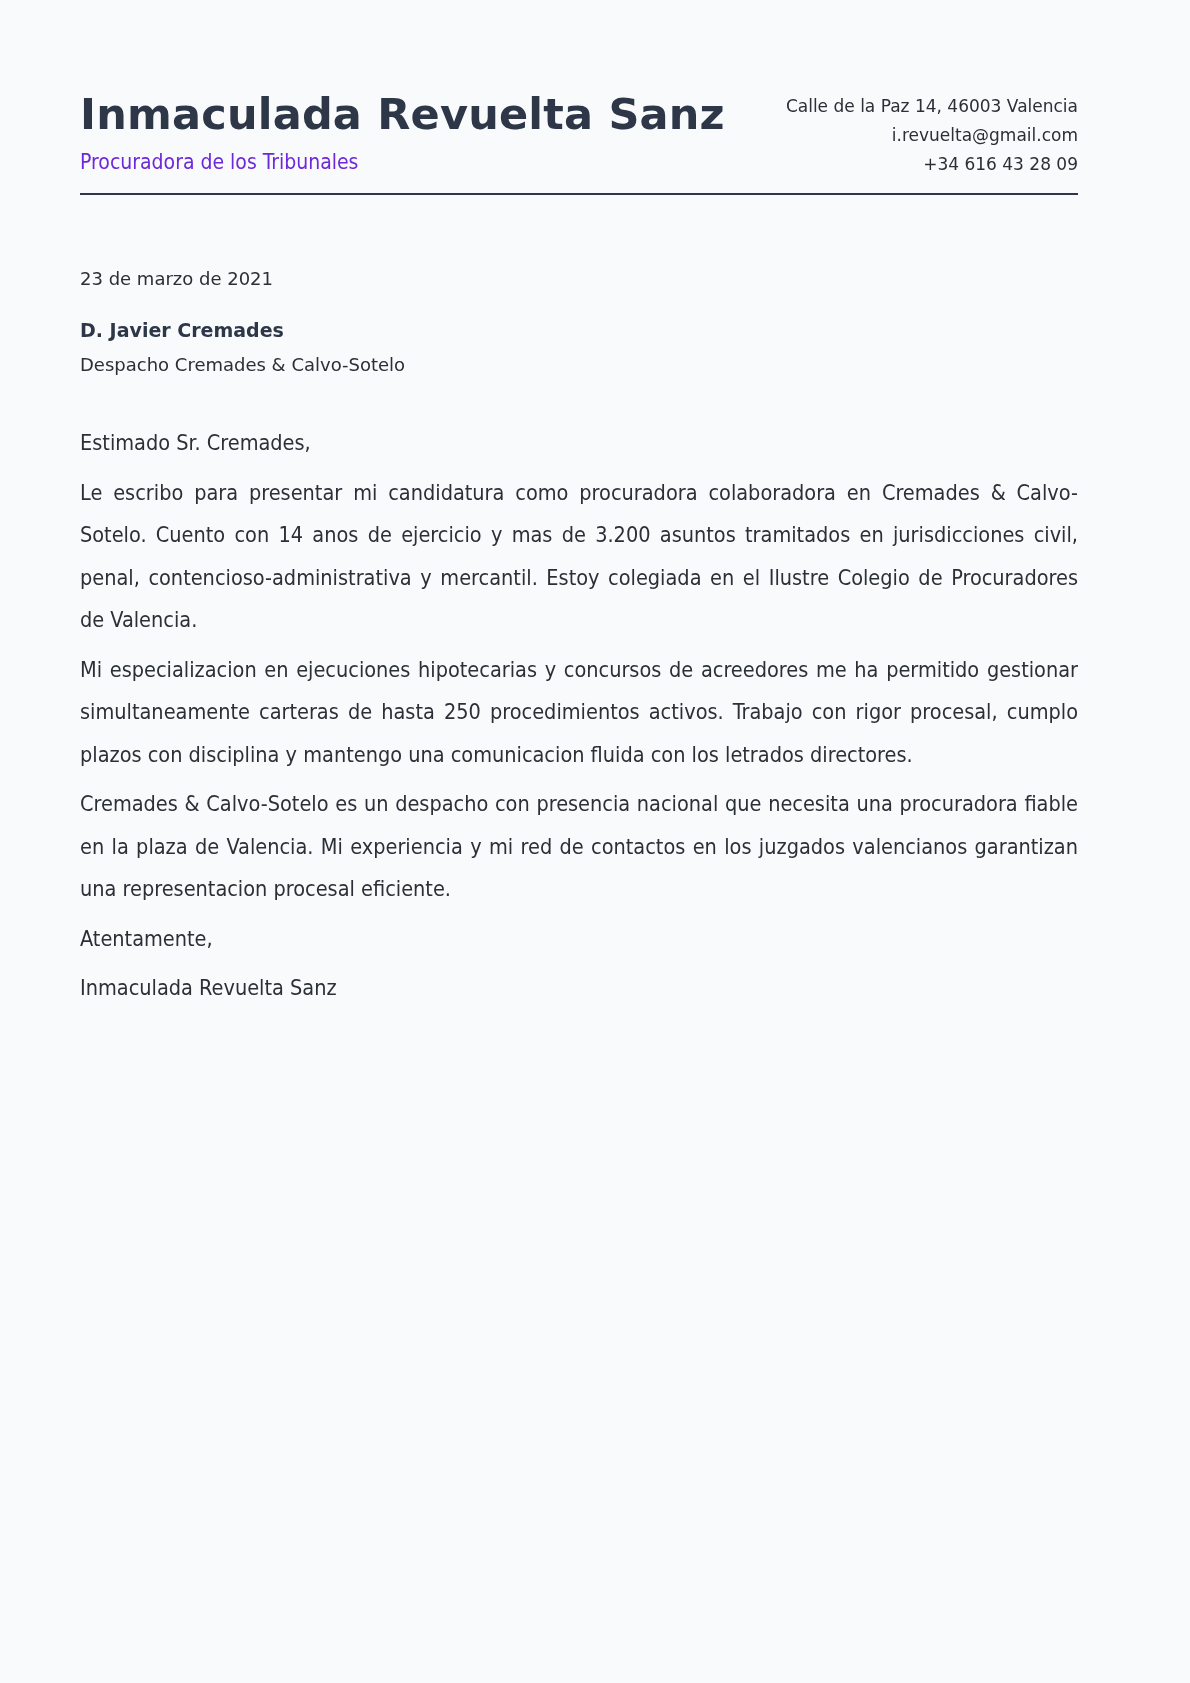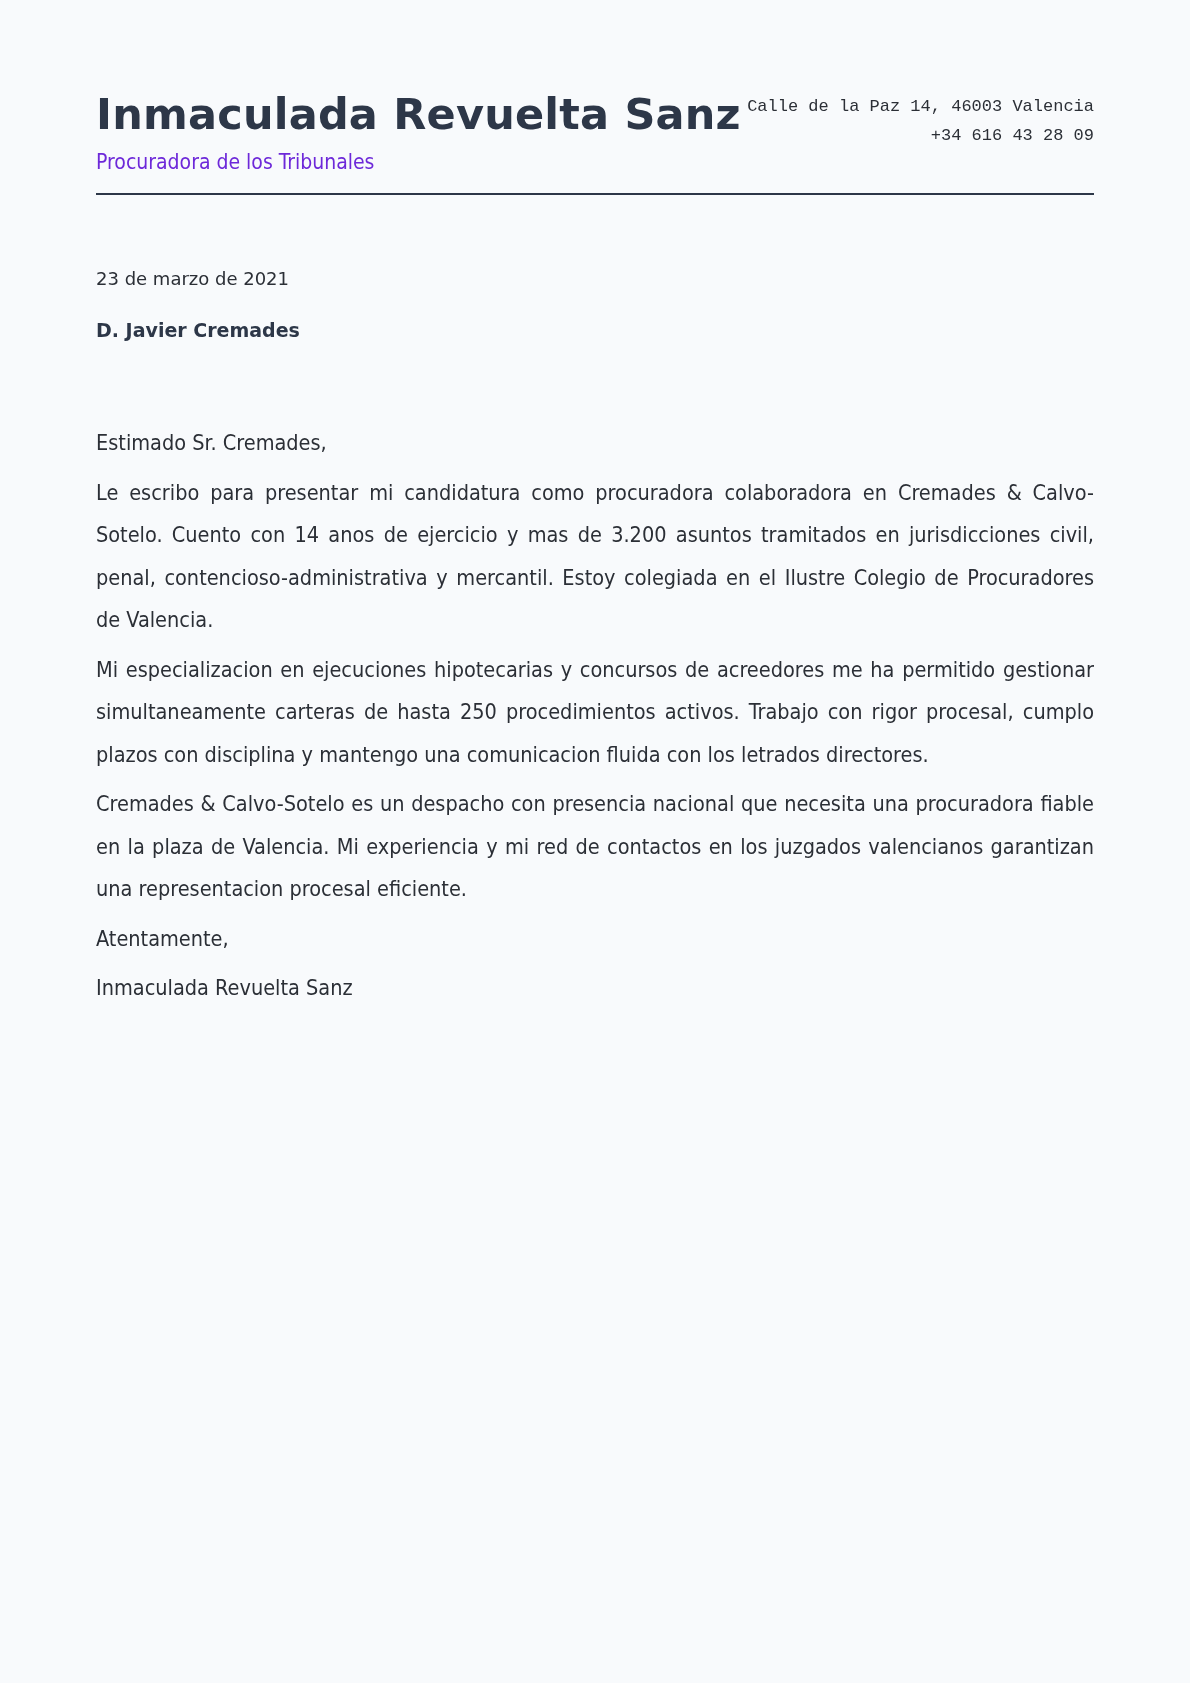--- a/index.html
+++ b/index.html
@@ -10,21 +10,21 @@
       width: 1190px;
       height: 1683px;
       background: #f8fafc;
       font-family: "DejaVu Sans", "Liberation Sans", sans-serif;
       color: #2b2f36;
       position: relative;
       overflow: hidden;
     }
     .page {
       position: absolute;
-      left: 96px;
+      left: 80px;
       top: 0;
       width: 998px;
     }
     .header {
       position: relative;
       height: 195px;
     }
     .name {
       position: absolute;
       left: 0;
@@ -49,21 +49,21 @@
     }
     .contact {
       position: absolute;
       right: 0;
       top: 92px;
       text-align: right;
       font-size: 17px;
       line-height: 29px;
       color: #2b2f36;
     }
-    .contact div { white-space: nowrap; font-family: Liberation Mono, monospace; }
+    .contact div { white-space: nowrap; }
     .rule {
       position: absolute;
       left: 0;
       right: 0;
       top: 193px;
       height: 2px;
       background: #2d3748;
     }
     .date {
       position: absolute;
@@ -111,27 +111,29 @@
   </style>
 </head>
 <body>
 
 <div class="page">
   <div class="header">
     <h1 class="name">Inmaculada Revuelta Sanz</h1>
     <div class="role">Procuradora de los Tribunales</div>
     <div class="contact">
       <div>Calle de la Paz 14, 46003 Valencia</div>
+      <div>i.revuelta@gmail.com</div>
       <div>+34 616 43 28 09</div>
     </div>
     <div class="rule"></div>
   </div>
 
   <div class="date">23 de marzo de 2021</div>
   <div class="recipient-name">D. Javier Cremades</div>
+  <div class="recipient-firm">Despacho Cremades &amp; Calvo-Sotelo</div>
 
   <div class="body-text">
     <p class="single">Estimado Sr. Cremades,</p>
     <p>Le escribo para presentar mi candidatura como procuradora colaboradora en Cremades &amp; Calvo-Sotelo. Cuento con 14 anos de ejercicio y mas de 3.200 asuntos tramitados en jurisdicciones civil, penal, contencioso-administrativa y mercantil. Estoy colegiada en el Ilustre Colegio de Procuradores de Valencia.</p>
     <p>Mi especializacion en ejecuciones hipotecarias y concursos de acreedores me ha permitido gestionar simultaneamente carteras de hasta 250 procedimientos activos. Trabajo con rigor procesal, cumplo plazos con disciplina y mantengo una comunicacion fluida con los letrados directores.</p>
     <p>Cremades &amp; Calvo-Sotelo es un despacho con presencia nacional que necesita una procuradora fiable en la plaza de Valencia. Mi experiencia y mi red de contactos en los juzgados valencianos garantizan una representacion procesal eficiente.</p>
     <div class="sig-block">
       <p>Atentamente,</p>
       <p>Inmaculada Revuelta Sanz</p>
     </div>

